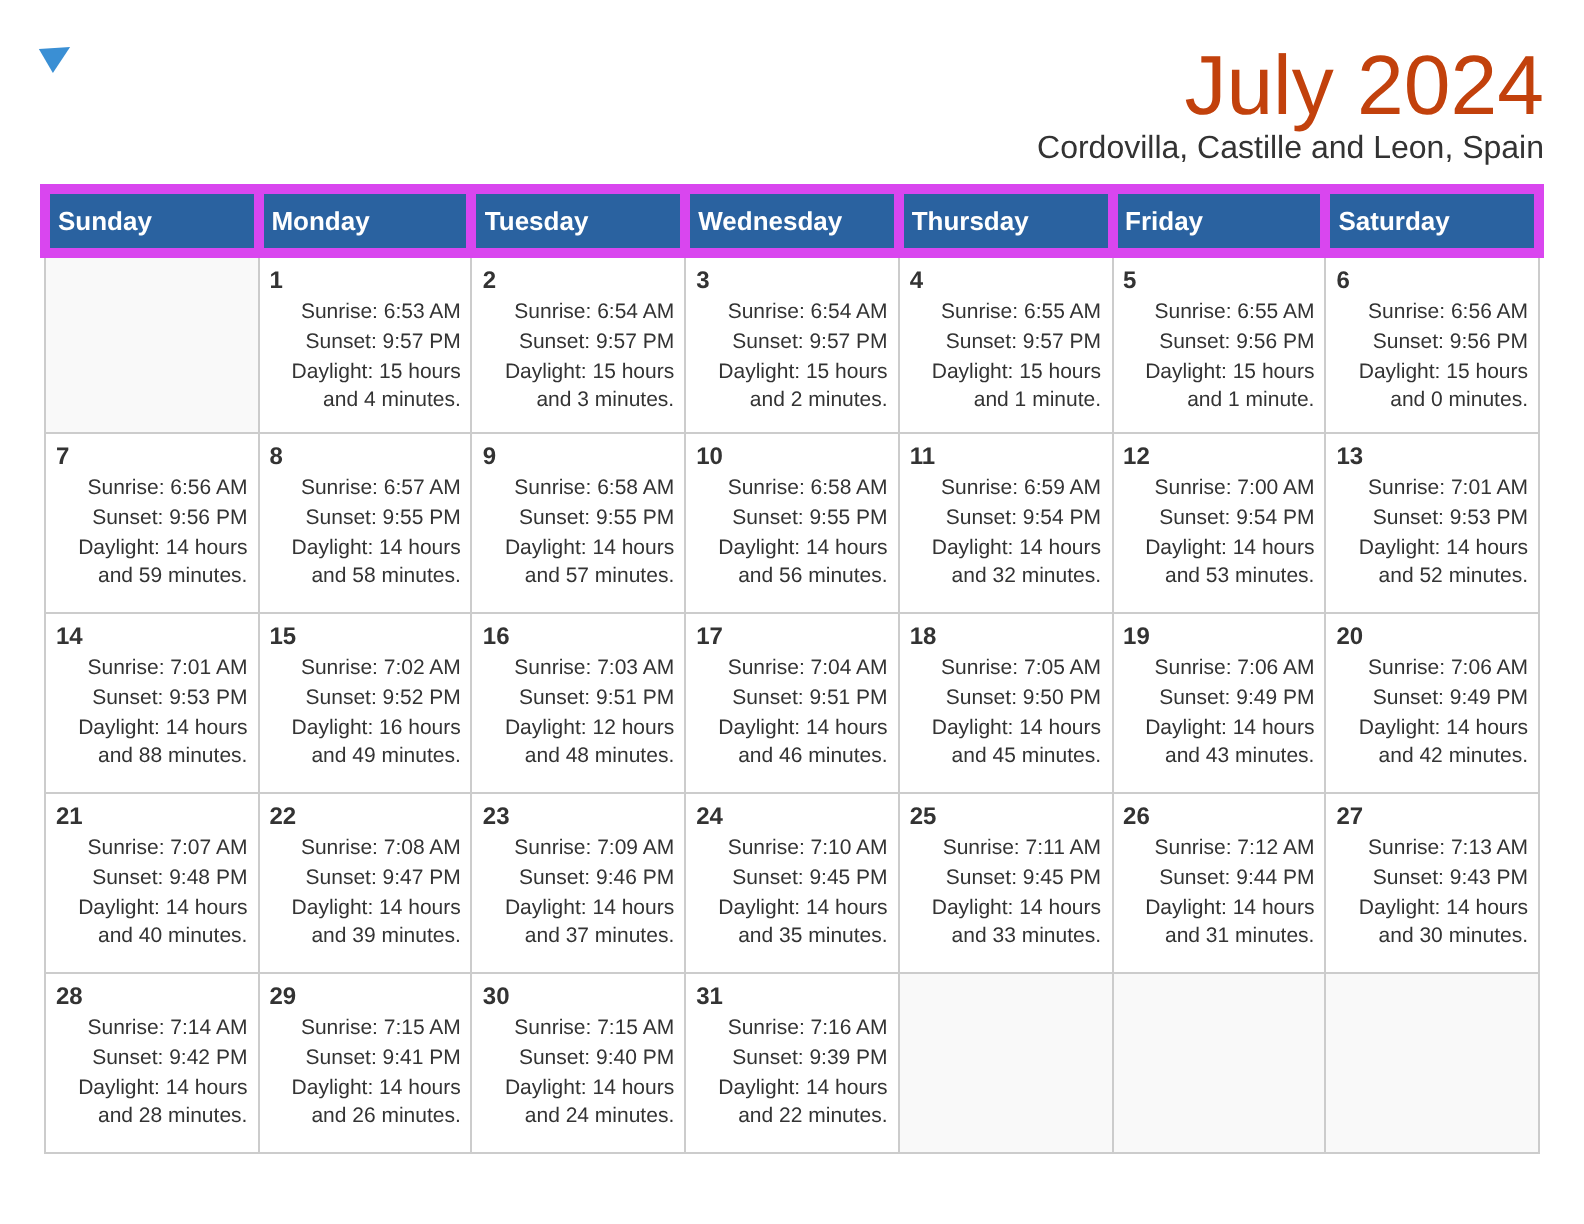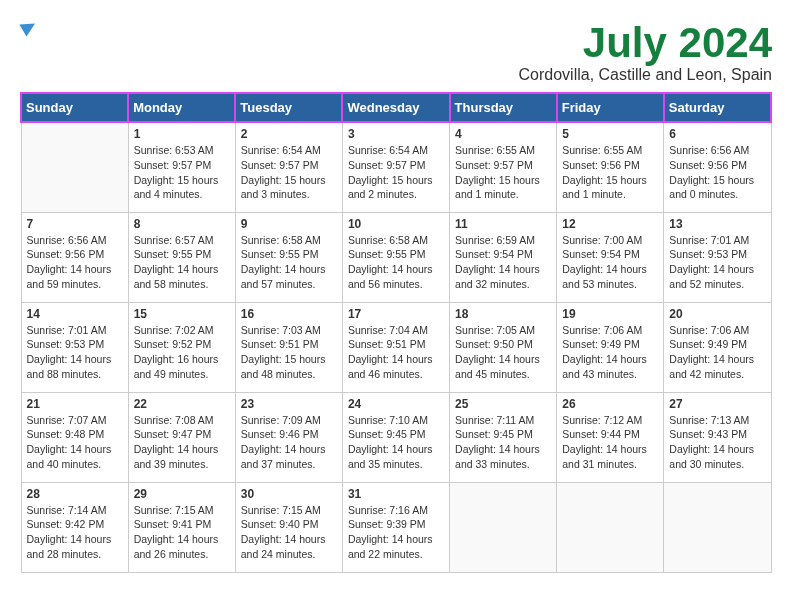--- a/index.html
+++ b/index.html
@@ -14,59 +14,60 @@
       display: flex;
       justify-content: space-between;
       align-items: flex-start;
       margin-bottom: 4px;
     }
     .title-section {
       text-align: right;
     }
     .month-title {
       font-size: 42px;
-      font-weight: bold;
-      color: #15803d;
+      font-weight: normal;
+      color: #c2410c;
       line-height: 1.1;
     }
     .location {
       font-size: 16px;
       color: #333;
     }
     .calendar {
       width: 100%;
       border-collapse: collapse;
       margin-top: 8px;
     }
     .calendar th {
       background-color: #2a62a0;
       color: #fff;
       padding: 6px 4px;
       text-align: left;
       font-size: 13px;
-      border: 2px solid #d946ef;
+      border: 5px solid #d946ef;
     }
     .calendar td {
       border: 1px solid #ccc;
       vertical-align: top;
       padding: 4px 5px;
       width: 14.28%;
       font-size: 10.5px;
       color: #333;
       min-height: 85px;
       height: 90px;
     }
     .day-number {
       font-weight: bold;
       font-size: 12px;
       margin-bottom: 2px;
       display: block;
     }
     .cell-data {
       line-height: 1.4;
+      text-align: right;
     }
     .empty {
       background: #f9f9f9;
     }
     .logo-container {
       display: flex;
       align-items: center;
     }
     .logo-blue {
       color: #3a8fd4;
@@ -181,21 +182,21 @@
         <td>
           <span class="day-number">14</span>
           <div class="cell-data"><span>Sunrise: 7:01 AM</span><br><span>Sunset: 9:53 PM</span><br><span>Daylight: 14 hours and 88 minutes.</span></div>
         </td>
         <td>
           <span class="day-number">15</span>
           <div class="cell-data"><span>Sunrise: 7:02 AM</span><br><span>Sunset: 9:52 PM</span><br><span>Daylight: 16 hours and 49 minutes.</span></div>
         </td>
         <td>
           <span class="day-number">16</span>
-          <div class="cell-data"><span>Sunrise: 7:03 AM</span><br><span>Sunset: 9:51 PM</span><br><span>Daylight: 15 hours and 48 minutes.</span></div>
+          <div class="cell-data"><span>Sunrise: 7:03 AM</span><br><span>Sunset: 9:51 PM</span><br><span>Daylight: 12 hours and 48 minutes.</span></div>
         </td>
         <td>
           <span class="day-number">17</span>
           <div class="cell-data"><span>Sunrise: 7:04 AM</span><br><span>Sunset: 9:51 PM</span><br><span>Daylight: 14 hours and 46 minutes.</span></div>
         </td>
         <td>
           <span class="day-number">18</span>
           <div class="cell-data"><span>Sunrise: 7:05 AM</span><br><span>Sunset: 9:50 PM</span><br><span>Daylight: 14 hours and 45 minutes.</span></div>
         </td>
         <td>

